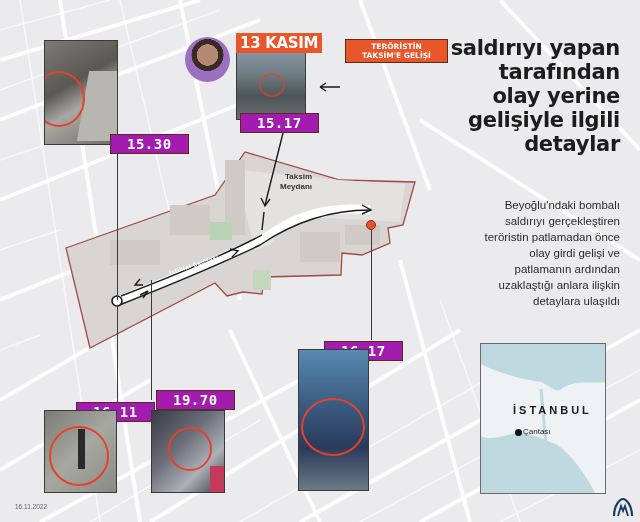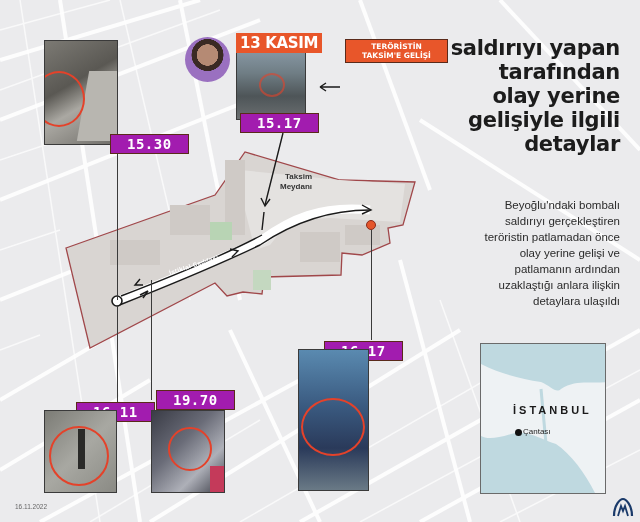--- a/index.html
+++ b/index.html
@@ -136,21 +136,21 @@
     <div>tarafından</div>
   <div>olay yerine</div>
     <div>gelişiyle ilgili</div>
     <div>detaylar</div>
 </h1>
 
 <div class="subtitle">
   <div>Beyoğlu'ndaki bombalı</div>
     <div>saldırıyı gerçekleştiren</div>
     <div>teröristin patlamadan önce</div>
-  <div>olay yerine gelişi ve</div>
+  <div>olay girdi gelişi ve</div>
     <div>patlamanın ardından</div>
     <div>uzaklaştığı anlara ilişkin</div>
   <div>detaylara ulaşıldı</div>
 </div>
 
 <div class="photo" style="left:44px; top:40px; width:74px; height:105px; background: linear-gradient(150deg,#7c7a74 0%,#5a5853 40%,#aaa8a2 60%,#6e6c67 100%);">
   <div style="position:absolute; left:38px; top:30px; width:40px; height:70px; background:#b8b6b0; transform:skewX(-10deg);"></div>
   <div class="circle-mark" style="left:-12px; top:30px; width:52px; height:56px;"></div>
 </div>
 <div class="time" style="left:66px; top:134px;margin-left:44px;">15.30</div>

